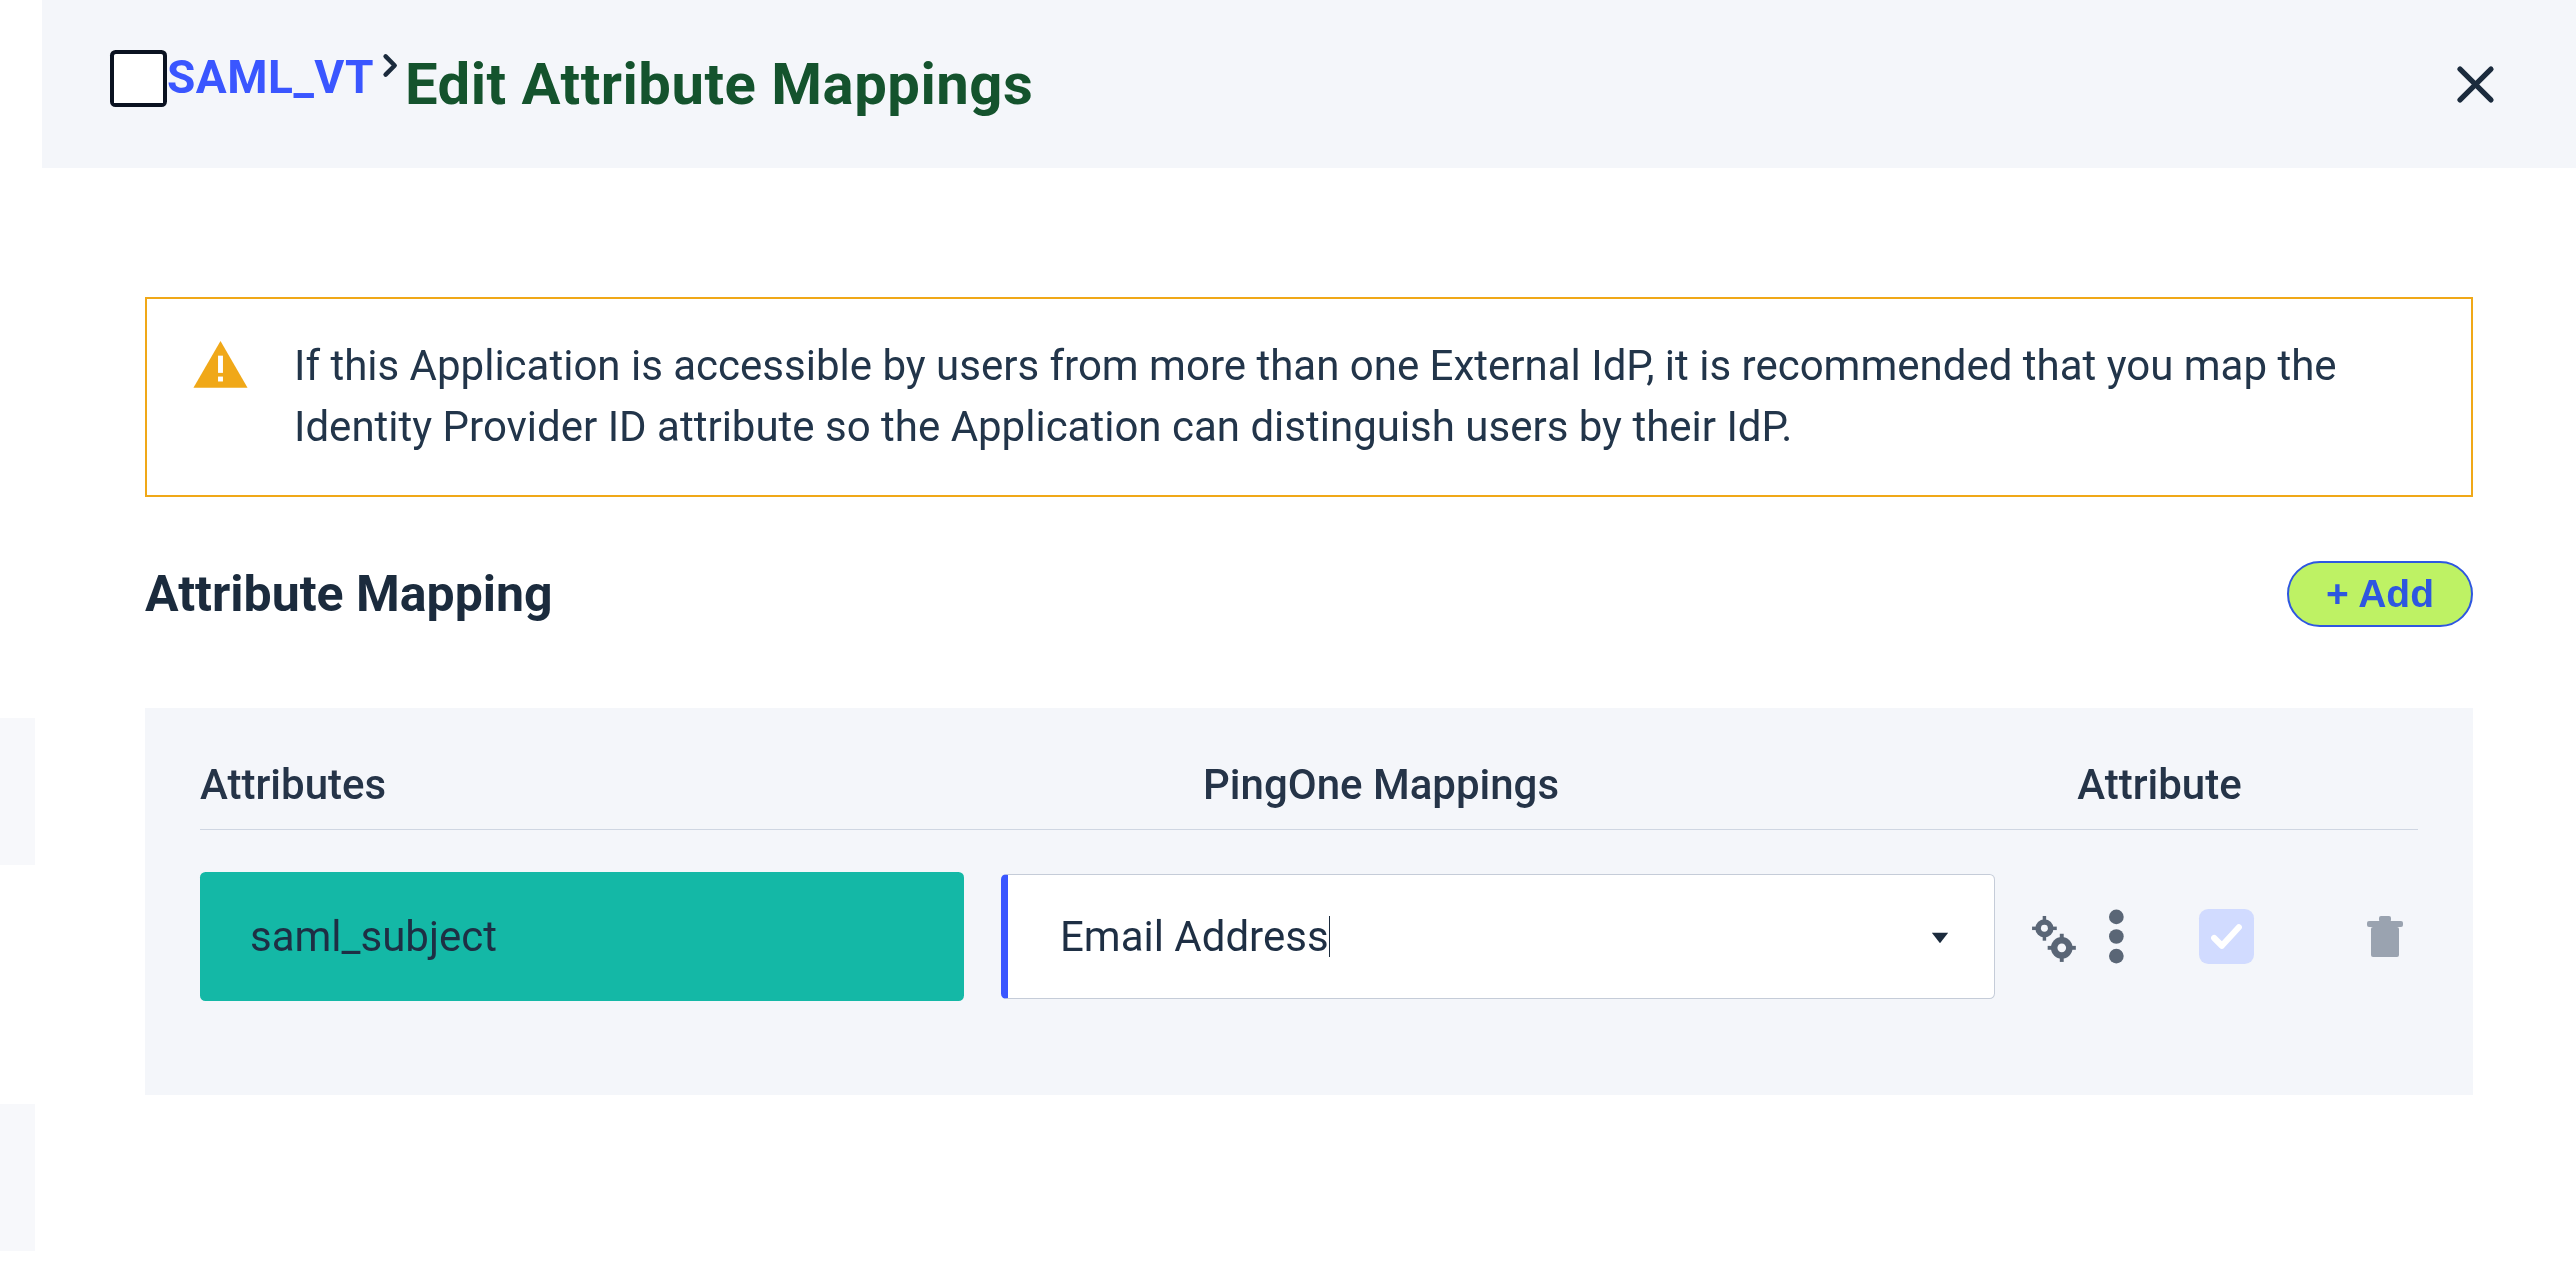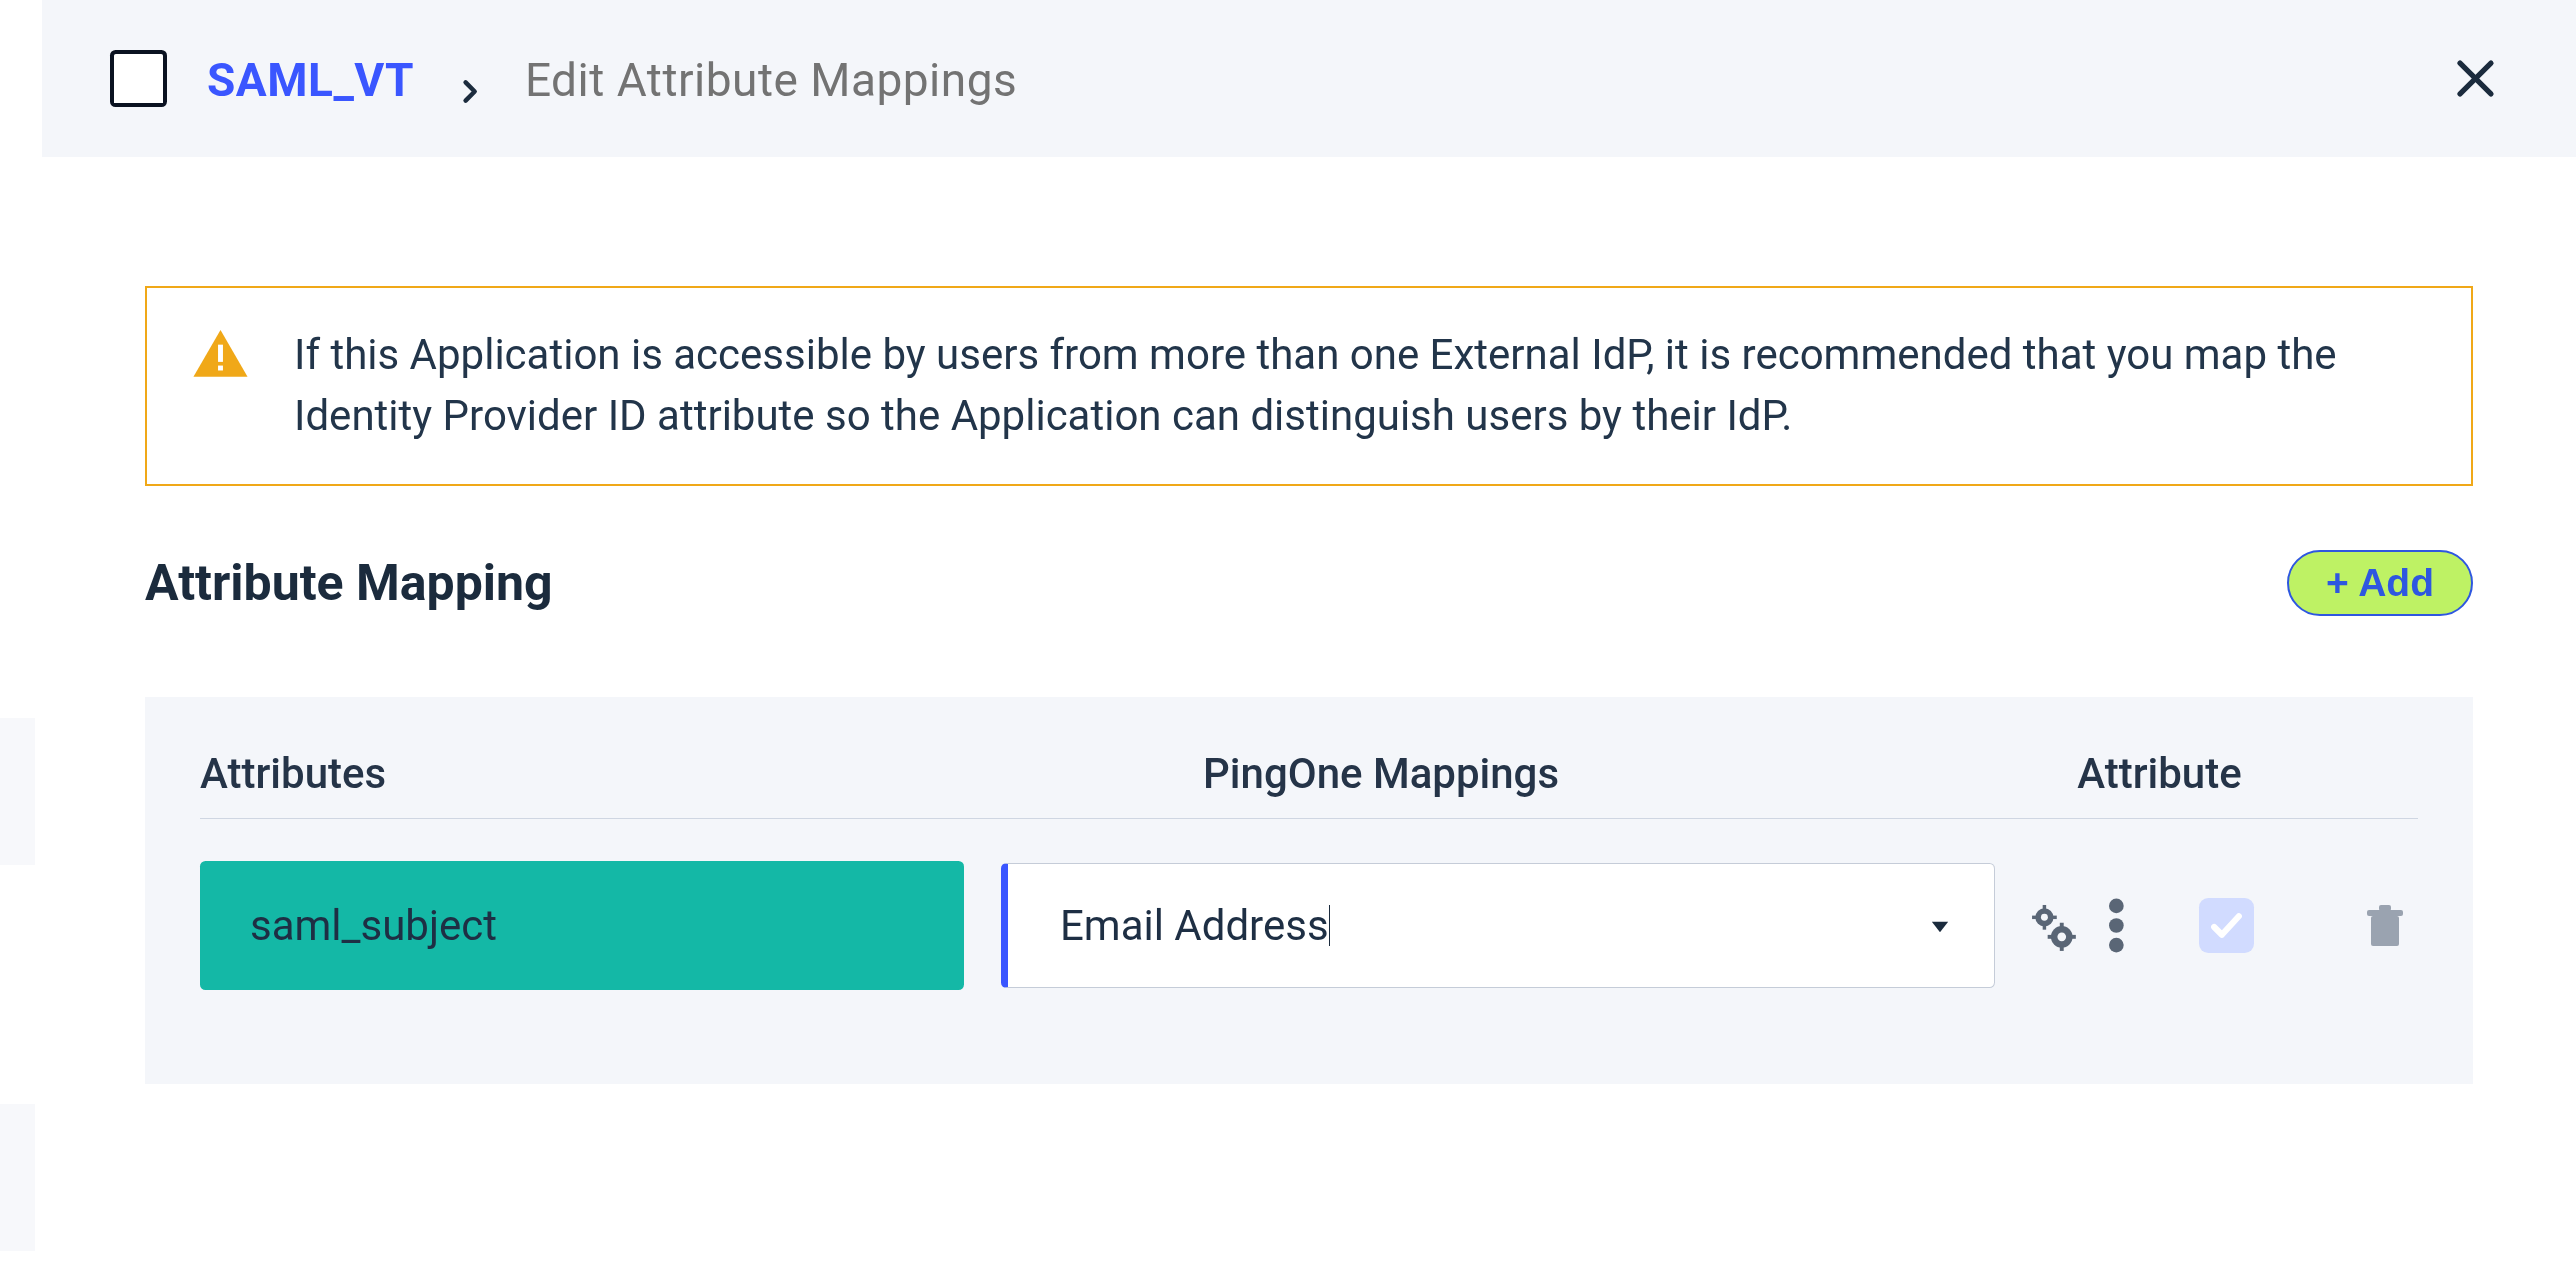--- a/index.html
+++ b/index.html
@@ -21,22 +21,21 @@
   
   .header {
     background: #f4f6fa;
     padding: 50px 74px 50px 68px;
     display: flex;
     align-items: center;
     justify-content: space-between;
   }
   .breadcrumb {
     display: flex;
-    align-items: flex-end;
-    gap: 40px;
+    align-items: flex-start;
   }
   .app-icon {
     width: 57px;
     height: 57px;
     background: #0a1221;
     border-radius: 5.5px;
     display: flex;
     flex-direction: column;
     overflow: hidden;
   }
@@ -62,23 +61,23 @@
     font-weight: 700;
     letter-spacing: 0.5px;
   }
   .bc-sep {
     display: flex;
     align-items: center;
     color: #1b2b3d;
   }
   .bc-sep svg { width: 31px; height: 31px; }
   .bc-title {
-    color: #737373;
-    font-size: 46px;
-    font-weight: 400;
+    color: #14532d;
+    font-size: 58px;
+    font-weight: 700;
     letter-spacing: 0.5px;
   }
   .close-btn {
     display: flex;
     align-items: center;
     justify-content: center;
     color: #1b2b3d;
     cursor: pointer;
   }
   .close-btn svg { width: 53px; height: 53px; }

